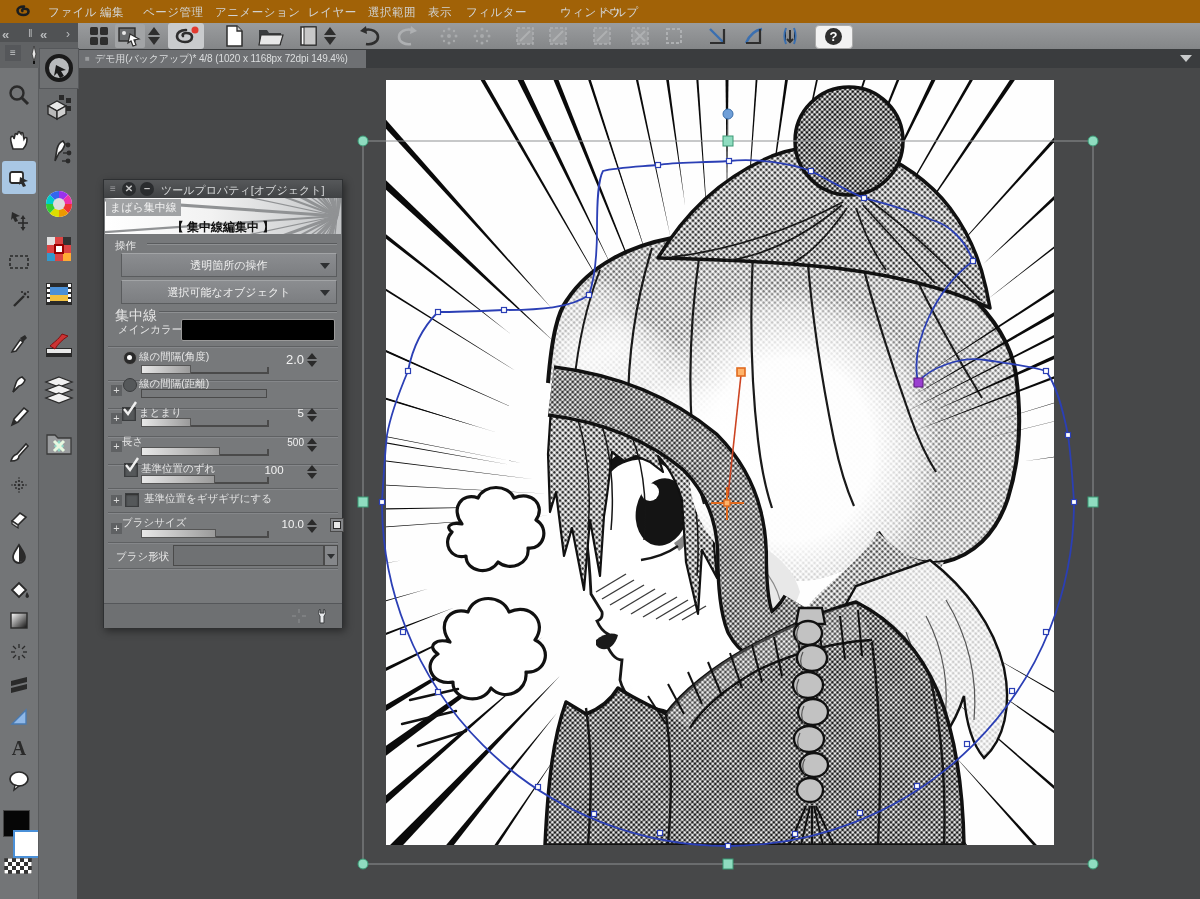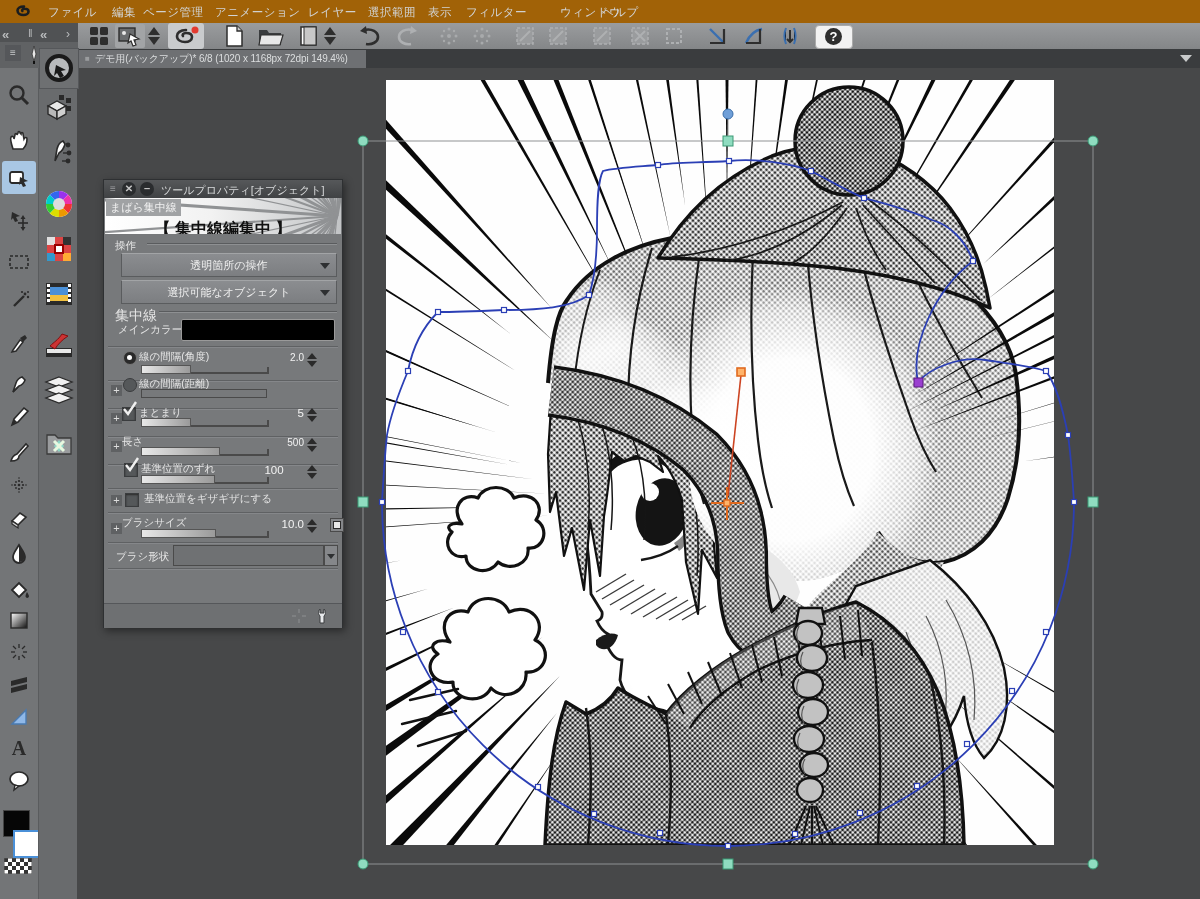--- a/index.html
+++ b/index.html
@@ -15,21 +15,21 @@
 .ptitle { position:absolute; left:0; top:0; width:238px; height:18px; background:linear-gradient(#56585a,#404244); color:#d8dadb; font-size:11px; }
 .pbanner { position:absolute; left:1px; top:18px; width:236px; height:36px; background:linear-gradient(90deg,#ffffff,#f2f2f2 45%,#c2c4c6); overflow:hidden; }
 .pfoot { position:absolute; left:0; top:423px; width:238px; height:24px; background:#6e7072; border-top:1px solid #55575a; }
 </style></head>
 <body>
 <div class="menubar">
   <svg style="position:absolute;left:14px;top:3px" width="20" height="18" viewBox="0 0 20 18">
       <path d="M10,3.5 C5.5,3.5 3.5,5.5 3.5,7.5 C3.5,10.5 6.5,12 9.5,12 C12.5,12 14.5,10.5 14.5,8.5 C14.5,6.5 12.5,5.8 10.5,5.8 C8.5,5.8 7.8,7 8.3,8" fill="none" stroke="#1b1d1f" stroke-width="2.6" stroke-linecap="round"></path>
     </svg>
   <span style="left:48px">ファイル</span>
-    <span style="left:112px">編集</span>
+    <span style="left:100px">編集</span>
     <span style="left:143px">ページ管理</span>
   <span style="left:215px">アニメーション</span>
     <span style="left:308px">レイヤー</span>
     <span style="left:368px">選択範囲</span>
   <span style="left:428px">表示</span>
     <span style="left:466px">フィルター</span>
     <span style="left:560px">ウィンドウ</span>
   <span style="left:602px">ヘルプ</span>
 </div>
 <div class="tbleft">
@@ -154,21 +154,21 @@
 <div style="position:absolute;left:0;top:42px;width:78px;height:26px;background:#606264;z-index:2">
  <div style="position:absolute;left:5px;top:3px;width:16px;height:16px;background:#55575a;color:#c8cacb;font-size:10px;text-align:center;line-height:15px">≡</div>
  <svg style="position:absolute;left:28px;top:2px" width="12" height="20">
       <path d="M6,2 L8,10 L6,17 L4,10 Z" fill="#e8e8e8" stroke="#333" stroke-width="0.8"></path>
       <line x1="6" y1="17" x2="6" y2="20" stroke="#111" stroke-width="2"></line>
     </svg>
 </div>
 <div class="tabbar">
   <div class="tab">
       <span style="position:absolute;left:7px;top:0px;font-size:8px;color:#9a9c9e">■</span>
-      <span style="position:absolute;left:17px">デモ用(バックアップ)* 6/8 (1020 x 1168px 72dpi 149.4%)</span>
+      <span style="position:absolute;left:17px">デモ用(バックアップ)* 4/8 (1020 x 1168px 72dpi 149.4%)</span>
     </div>
   <div style="position:absolute;right:8px;top:6px;width:0;height:0;border-left:6px solid transparent;border-right:6px solid transparent;border-top:7px solid #c8cacb"></div>
 </div>
 <div class="col1">
     <div style="position:absolute;left:2px;top:93px;width:34px;height:33px;background:#a9c7e4;border-radius:3px"></div>
     <div style="position:absolute;left:6px;top:14px;width:26px;height:26px"><svg width="26" height="26">
         <circle cx="11" cy="11" r="6.5" fill="none" stroke="#2a2a2a" stroke-width="2.4"></circle>
         <line x1="16" y1="16" x2="22" y2="22" stroke="#2a2a2a" stroke-width="3"></line>
       </svg></div>
 <div style="position:absolute;left:6px;top:59px;width:26px;height:26px"><svg width="26" height="26">
@@ -720,21 +720,21 @@
 <line x1="232" y1="18" x2="45" y2="-163" stroke="#909294" stroke-width="2.1"></line>
 <line x1="232" y1="18" x2="72" y2="-187" stroke="#909294" stroke-width="3.0"></line>
 <line x1="232" y1="18" x2="102" y2="-207" stroke="#909294" stroke-width="1.2"></line>
 <line x1="232" y1="18" x2="135" y2="-223" stroke="#909294" stroke-width="2.1"></line>
 <line x1="232" y1="18" x2="169" y2="-234" stroke="#909294" stroke-width="3.0"></line>
 <line x1="232" y1="18" x2="205" y2="-241" stroke="#909294" stroke-width="1.2"></line>
 <line x1="232" y1="18" x2="241" y2="-242" stroke="#909294" stroke-width="2.1"></line>
 <line x1="232" y1="18" x2="277" y2="-238" stroke="#909294" stroke-width="3.0"></line>
       </svg>
     <div style="position:absolute;left:1px;top:1px;background:#a0a2a4;color:#f2f2f2;font-size:11px;padding:1px 4px">まばら集中線</div>
-    <div style="position:absolute;left:0;top:21px;width:236px;text-align:center;color:#111;font-size:16px;font-weight:bold">【 集中線編集中 】</div>
+    <div style="position:absolute;left:0;top:21px;width:236px;text-align:center;color:#111;font-size:12px;font-weight:bold">【 集中線編集中 】</div>
   </div>
   <div style="position:absolute;left:4px;top:166px;width:230px;height:1px;background:#5f6163;box-shadow:0 1px 0 #85878a"></div>
 <div style="position:absolute;left:4px;top:200px;width:230px;height:1px;background:#5f6163;box-shadow:0 1px 0 #85878a"></div>
 <div style="position:absolute;left:4px;top:228px;width:230px;height:1px;background:#5f6163;box-shadow:0 1px 0 #85878a"></div>
 <div style="position:absolute;left:4px;top:256px;width:230px;height:1px;background:#5f6163;box-shadow:0 1px 0 #85878a"></div>
 <div style="position:absolute;left:4px;top:284px;width:230px;height:1px;background:#5f6163;box-shadow:0 1px 0 #85878a"></div>
 <div style="position:absolute;left:4px;top:308px;width:230px;height:1px;background:#5f6163;box-shadow:0 1px 0 #85878a"></div>
 <div style="position:absolute;left:4px;top:332px;width:230px;height:1px;background:#5f6163;box-shadow:0 1px 0 #85878a"></div>
 <div style="position:absolute;left:4px;top:362px;width:230px;height:1px;background:#5f6163;box-shadow:0 1px 0 #85878a"></div>
 <div style="position:absolute;left:4px;top:388px;width:230px;height:1px;background:#5f6163;box-shadow:0 1px 0 #85878a"></div>
@@ -742,21 +742,21 @@
 <div style="position:absolute;left:43px;top:64px;width:190px;height:1px;background:#8e9092;box-shadow:0 -1px 0 #5a5c5e"></div>
 <div style="position:absolute;left:17px;top:73px;width:216px;height:24px;background:linear-gradient(#8b8d90,#7c7e81);border:1px solid #5a5c5e;border-top-color:#a2a4a6;box-sizing:border-box;color:#f0f0f0;font-size:11px;text-align:center;line-height:22px">透明箇所の操作<span style="position:absolute;right:6px;top:9px;width:0;height:0;border-left:5px solid transparent;border-right:5px solid transparent;border-top:6px solid #2e3032"></span></div>
 <div style="position:absolute;left:17px;top:100px;width:216px;height:24px;background:linear-gradient(#8b8d90,#7c7e81);border:1px solid #5a5c5e;border-top-color:#a2a4a6;box-sizing:border-box;color:#f0f0f0;font-size:11px;text-align:center;line-height:22px">選択可能なオブジェクト<span style="position:absolute;right:6px;top:9px;width:0;height:0;border-left:5px solid transparent;border-right:5px solid transparent;border-top:6px solid #2e3032"></span></div>
 <div style="position:absolute;left:11px;top:127px;font-size:14px;color:#e6e6e6;white-space:nowrap">集中線</div>
 <div style="position:absolute;left:55px;top:132px;width:178px;height:1px;background:#8e9092;box-shadow:0 -1px 0 #5a5c5e"></div>
 <div style="position:absolute;left:14px;top:143px;font-size:10.5px;color:#e6e6e6;white-space:nowrap">メインカラー</div>
 <div style="position:absolute;left:77px;top:139px;width:152px;height:20px;background:#000;border:1px solid #9a9a9a;border-radius:2px"></div>
 <div style="position:absolute;left:19px;top:171px;width:12px;height:12px;border-radius:50%;background:#2a2a2a;border:1px solid #777"></div>
     <div style="position:absolute;left:23px;top:175px;width:5px;height:5px;border-radius:50%;background:#fff"></div>
 <div style="position:absolute;left:35px;top:170px;font-size:10.5px;color:#e6e6e6;white-space:nowrap">線の間隔(角度)</div>
-<div style="position:absolute;left:140px;top:172px;width:60px;text-align:right;font-size:10px;color:#f2f2f2">2.0</div>
+<div style="position:absolute;left:140px;top:172px;width:60px;text-align:right;font-size:13px;color:#f2f2f2">2.0</div>
 <div style="position:absolute;left:203px;top:173px;width:0;height:0;border-left:5px solid transparent;border-right:5px solid transparent;border-bottom:6px solid #2a2a2a"></div>
     <div style="position:absolute;left:203px;top:181px;width:0;height:0;border-left:5px solid transparent;border-right:5px solid transparent;border-top:6px solid #2a2a2a"></div>
 <div style="position:absolute;left:37px;top:185px;width:50px;height:9px;background:linear-gradient(90deg,#e8e8e8,#9a9a9a);border:1px solid #555;box-sizing:border-box"></div>
     <div style="position:absolute;left:87px;top:192px;width:76px;height:2px;background:#4a4a4a"></div>
     <div style="position:absolute;left:163px;top:187px;width:2px;height:7px;background:#4a4a4a"></div>
 <div style="position:absolute;left:7px;top:205px;width:11px;height:11px;background:#5f6163;color:#ddd;font-size:11px;line-height:10px;text-align:center">+</div>
 <div style="position:absolute;left:19px;top:198px;width:12px;height:12px;border-radius:50%;background:#55585a;border:1px solid #3a3c3e"></div>
 <div style="position:absolute;left:35px;top:197px;font-size:10.5px;color:#e6e6e6;white-space:nowrap">線の間隔(距離)</div>
 <div style="position:absolute;left:37px;top:209px;width:126px;height:9px;background:#77797b;border:1px solid #4a4a4a;box-sizing:border-box"></div>
 <div style="position:absolute;left:7px;top:233px;width:11px;height:11px;background:#5f6163;color:#ddd;font-size:11px;line-height:10px;text-align:center">+</div>

